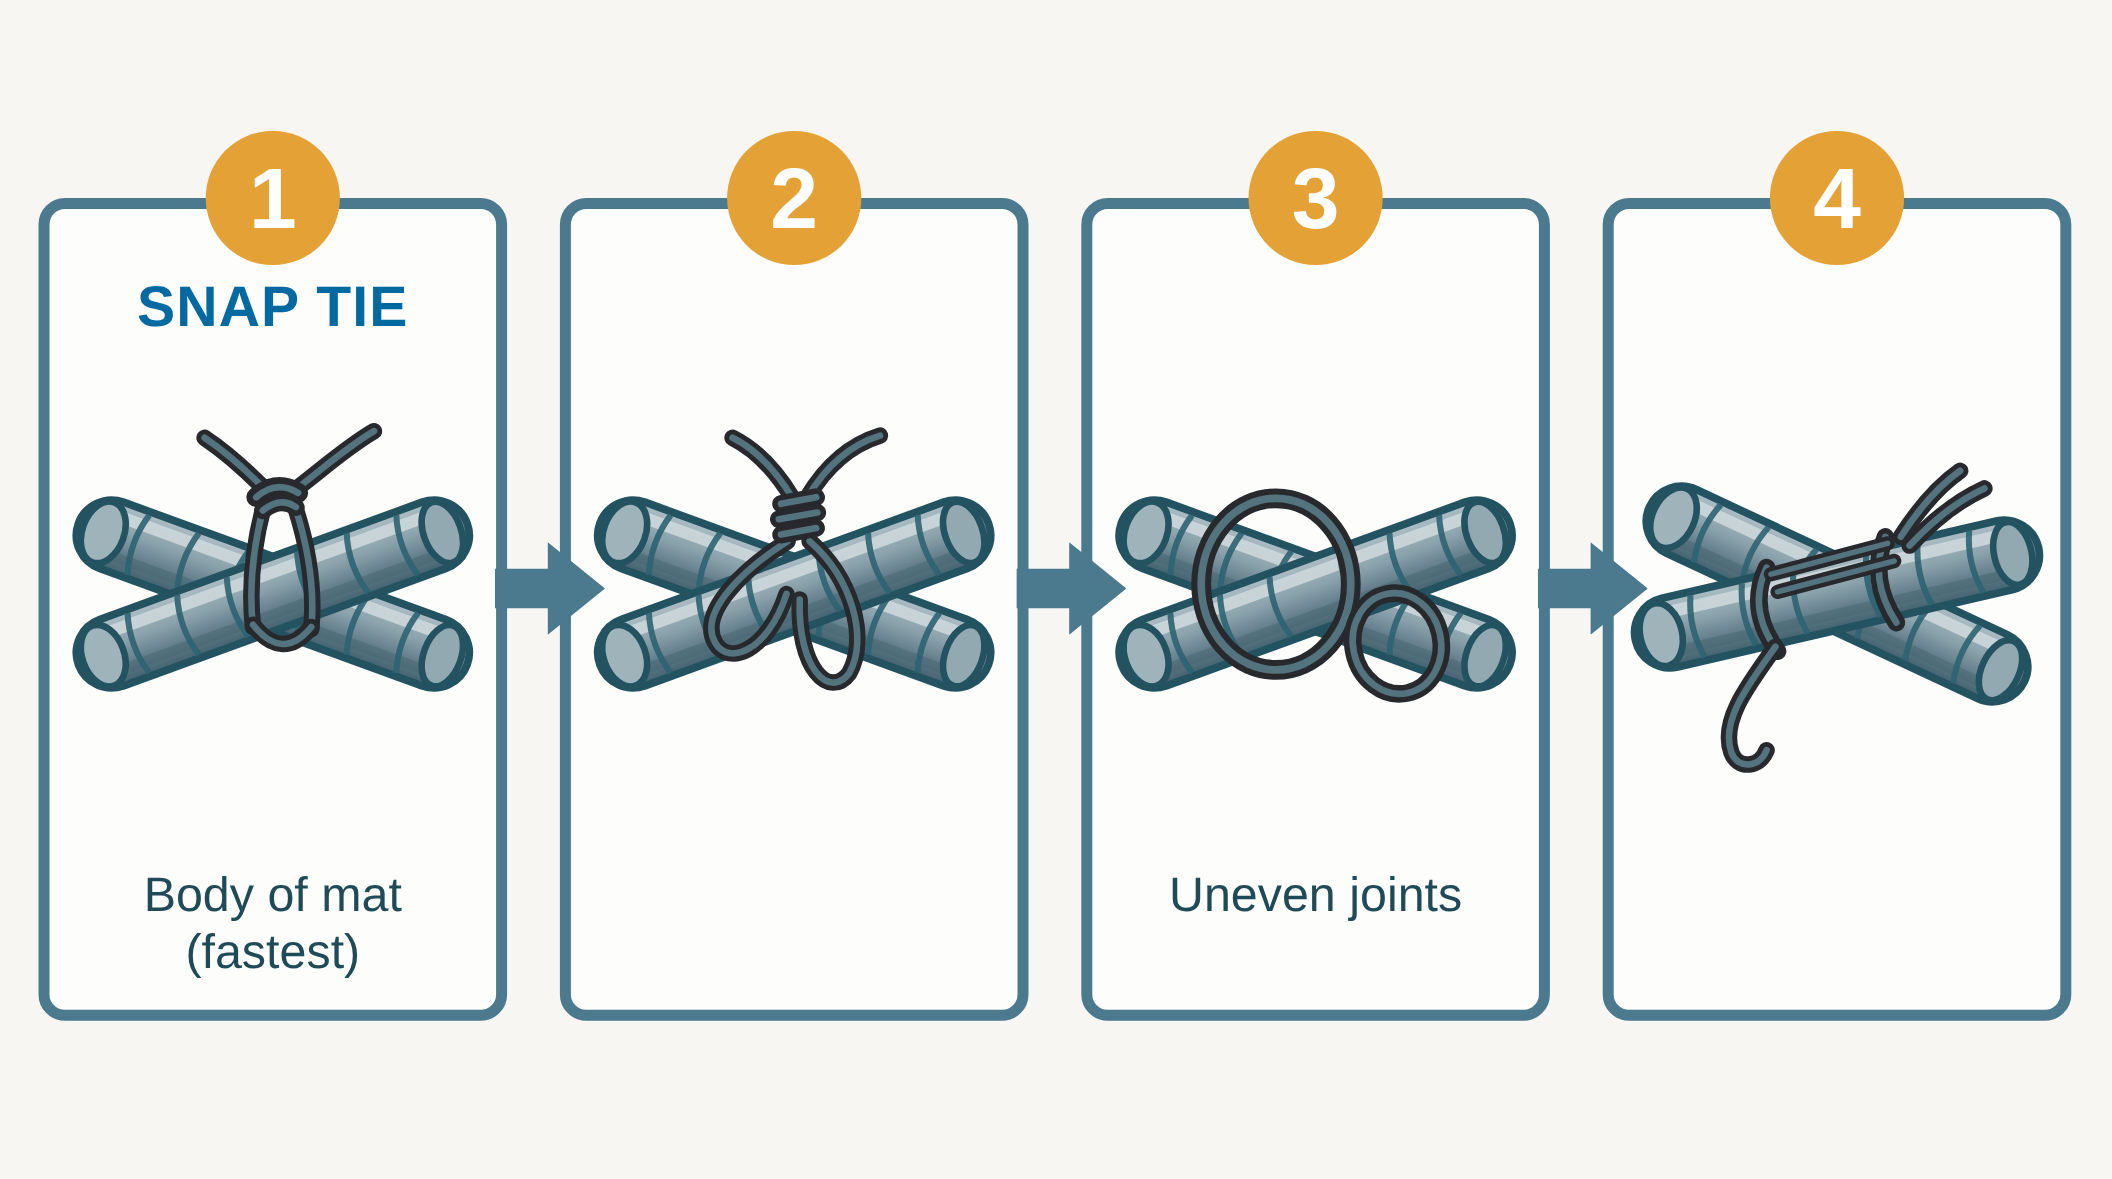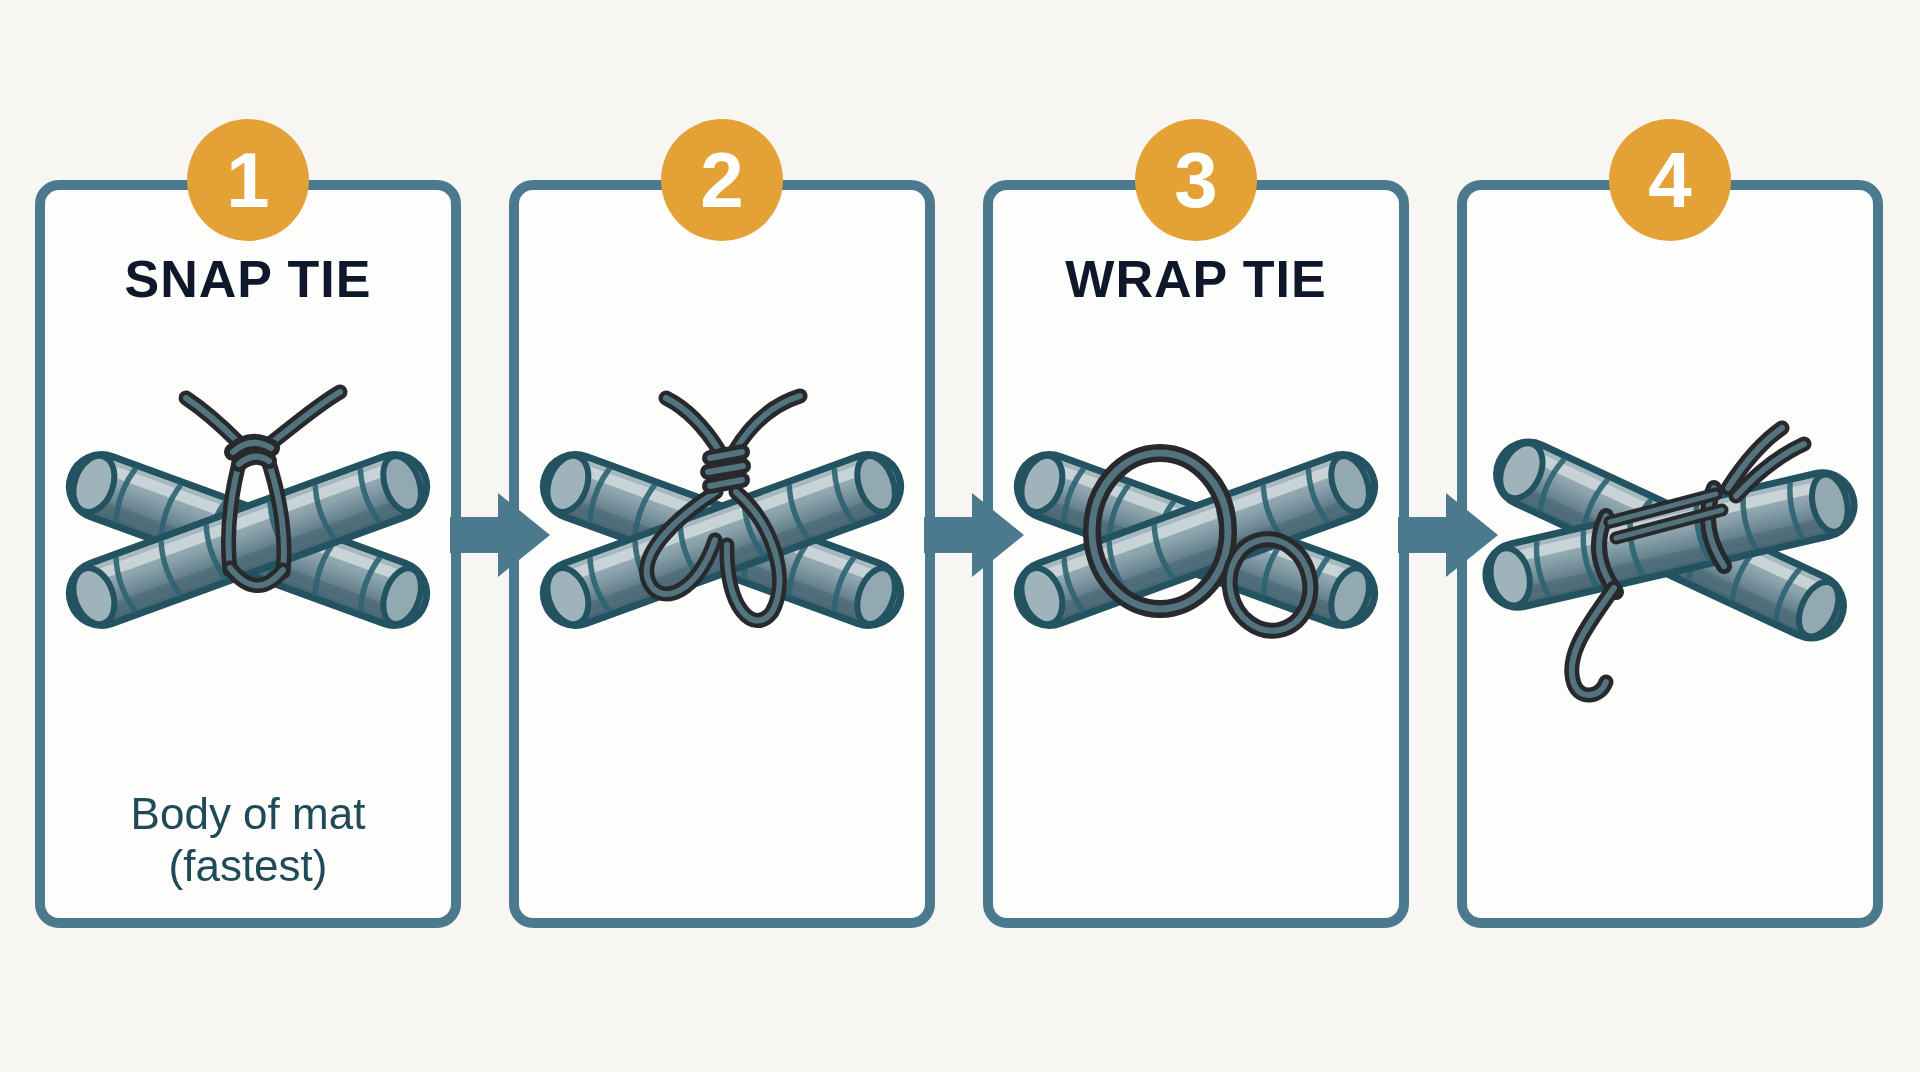--- a/index.html
+++ b/index.html
@@ -10,21 +10,21 @@
     position:absolute;top:180px;width:426px;height:748px;box-sizing:border-box;
     background:#fdfdfb;border:10px solid #4b7a8f;border-radius:24px;
   }
   .badge{
     position:absolute;top:-71px;left:calc(50% - 61px);width:122px;height:122px;
     border-radius:50%;background:#e3a136;display:flex;align-items:center;justify-content:center;
   }
   .badge span{color:#ffffff;font-size:78px;font-weight:bold;line-height:1;}
   .title{
     position:absolute;top:60px;left:0;right:0;margin:0;padding:0 18px;text-align:center;
-    font-size:52px;font-weight:bold;letter-spacing:1px;line-height:1.12;color:#0f172a;
+    font-size:52px;font-weight:bold;letter-spacing:1px;line-height:1.12;color:#0369a1;
   }
   .illo{position:absolute;top:150px;left:50%;transform:translateX(-50%);width:400px;height:400px;}
   .caption{
     position:absolute;top:598px;left:0;right:0;margin:0;padding:0 25px;text-align:center;
     font-size:44px;line-height:1.18;color:#1f4b58;
   }
   .arrow{position:absolute;top:493px;width:100px;height:84px;z-index:5;}
   .ring{stroke:#2e6372;stroke-width:5.5;fill:none;opacity:.9;}
   .wd{fill:none;stroke:#27292c;stroke-width:15;stroke-linecap:round;stroke-linejoin:round;}
   .wl{fill:none;stroke:#53737f;stroke-width:6;stroke-linecap:round;stroke-linejoin:round;}
@@ -115,32 +115,32 @@
         <path class="wd" style="stroke-width:16" d="M188 146 l32 -6"></path>
           <path class="wl" d="M188 146 l32 -6"></path>
       </g>
     </svg>
   </section>
 
   <section class="card" style="left:983px">
     <div class="badge">
       <span>3</span>
     </div>
-    <h2 class="title">WRAP TIE</h2>
     <svg class="illo" viewBox="0 0 400 400">
       <use href="#rebar-pair"></use>
       <g>
         <ellipse class="wd" style="stroke-width:18" cx="164" cy="191" rx="68" ry="78"></ellipse>
         <ellipse class="wl" style="stroke-width:7" cx="164" cy="191" rx="68" ry="78"></ellipse>
         <g transform="rotate(-12 274 245)">
           <ellipse class="wd" style="stroke-width:16" cx="274" cy="245" rx="40" ry="46"></ellipse>
           <ellipse class="wl" style="stroke-width:6" cx="274" cy="245" rx="40" ry="46"></ellipse>
         </g>
       </g>
     </svg>
+    <p class="caption">Uneven joints</p>
   </section>
 
   <section class="card" style="left:1457px">
     <div class="badge">
       <span>4</span>
     </div>
     <svg class="illo" viewBox="0 0 400 400">
       <use href="#rebar-pair-flat"></use>
       <g>
         <path class="wd" style="stroke-width:16" d="M136 176 Q118 214 146 252"></path>

